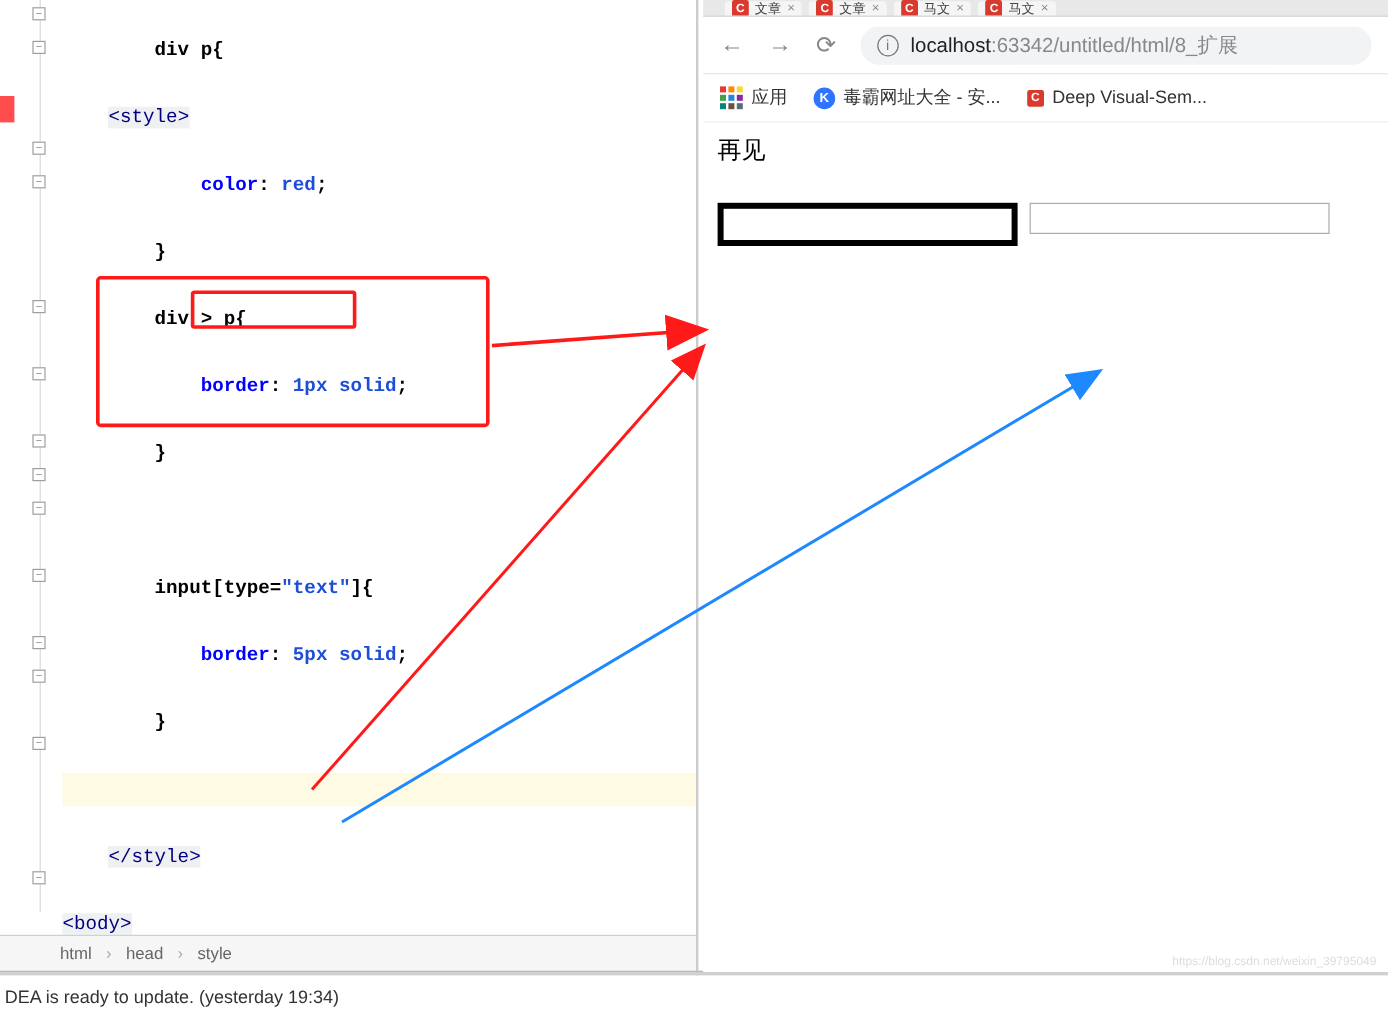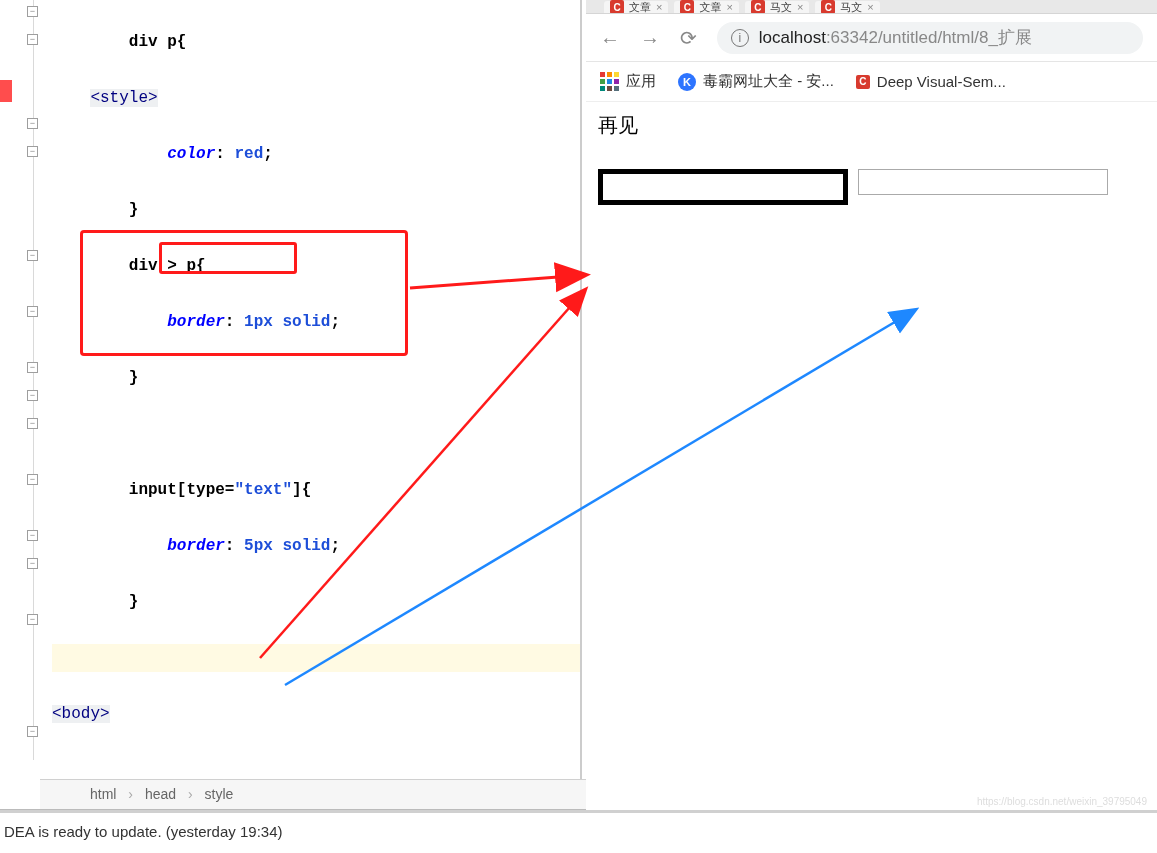--- a/index.html
+++ b/index.html
@@ -52,21 +52,21 @@
     line-height: 28px;
     white-space: pre;
   }
   .code-line { height: 28px; }
   .hl-current { background: #fffae3; display: block; width: 100%; }
   .bp { position: absolute; left: 0; top: 80px; width: 12px; height: 22px; background: #ff4d4d; }
 
   
   .tag    { color: #000080; background: #eef0f2; }
   .sel    { color: #000; font-weight: bold; }
-  .prop   { color: #0000ff; font-weight: bold; font-style: italic; }
+  .prop   { color: #0000ff; font-weight: bold; }
   .val    { color: #1d4ed8; font-weight: bold; text-align: right; }
   .punct  { color: #000; font-weight: bold; }
 
   
   .redbox-big {
     position: absolute;
     left: 80px; top: 230px;
     width: 328px; height: 126px;
     border: 3px solid #ff1a1a;
     border-radius: 4px;
@@ -82,21 +82,20 @@
   
   .breadcrumb {
     position: absolute;
     left: 0; bottom: 44px;
     width: 100%; height: 30px;
     border-top: 1px solid #d0d0d0;
     background: #f6f6f6;
     font-size: 14px;
     color: #666;
     padding: 6px 50px;
-    margin-left: 40px;
   }
   .breadcrumb .sep { color: #aaa; margin: 0 8px; }
   
   .bottom-div {
     position: absolute;
     left: -1px; bottom: 40px;
     width: 1160px; height: 4px;
     background: #d0d0d0;
     border-top: 1px solid #bbb;
   }
@@ -281,20 +280,21 @@
 <div class="code-line">            <span class="prop">color</span><span class="punct">: </span><span class="val">red</span><span class="punct">;</span></div>
 <div class="code-line">        <span class="punct">}</span></div>
 <div class="code-line">        <span class="sel">div &gt; p</span><span class="punct">{</span></div>
 <div class="code-line">            <span class="prop">border</span><span class="punct">: </span><span class="val">1px </span><span class="val">solid</span><span class="punct">;</span></div>
 <div class="code-line">        <span class="punct">}</span></div>
 <div class="code-line"> </div>
 <div class="code-line">        <span class="sel">input</span><span class="sel">[type=</span><span class="val">"text"</span><span class="sel">]</span><span class="punct">{</span></div>
 <div class="code-line">            <span class="prop">border</span><span class="punct">: </span><span class="val">5px </span><span class="val">solid</span><span class="punct">;</span></div>
 <div class="code-line">        <span class="punct">}</span></div>
 <div class="code-line hl-current"> </div>
+<div class="code-line">    <span class="tag"><span>&lt;/</span><span>style</span><span>&gt;</span></span></div>
 <div class="code-line"><span class="tag"><span>&lt;</span><span>body</span><span>&gt;</span></span></div>
 
 
 
 
 
 
 
 
 

